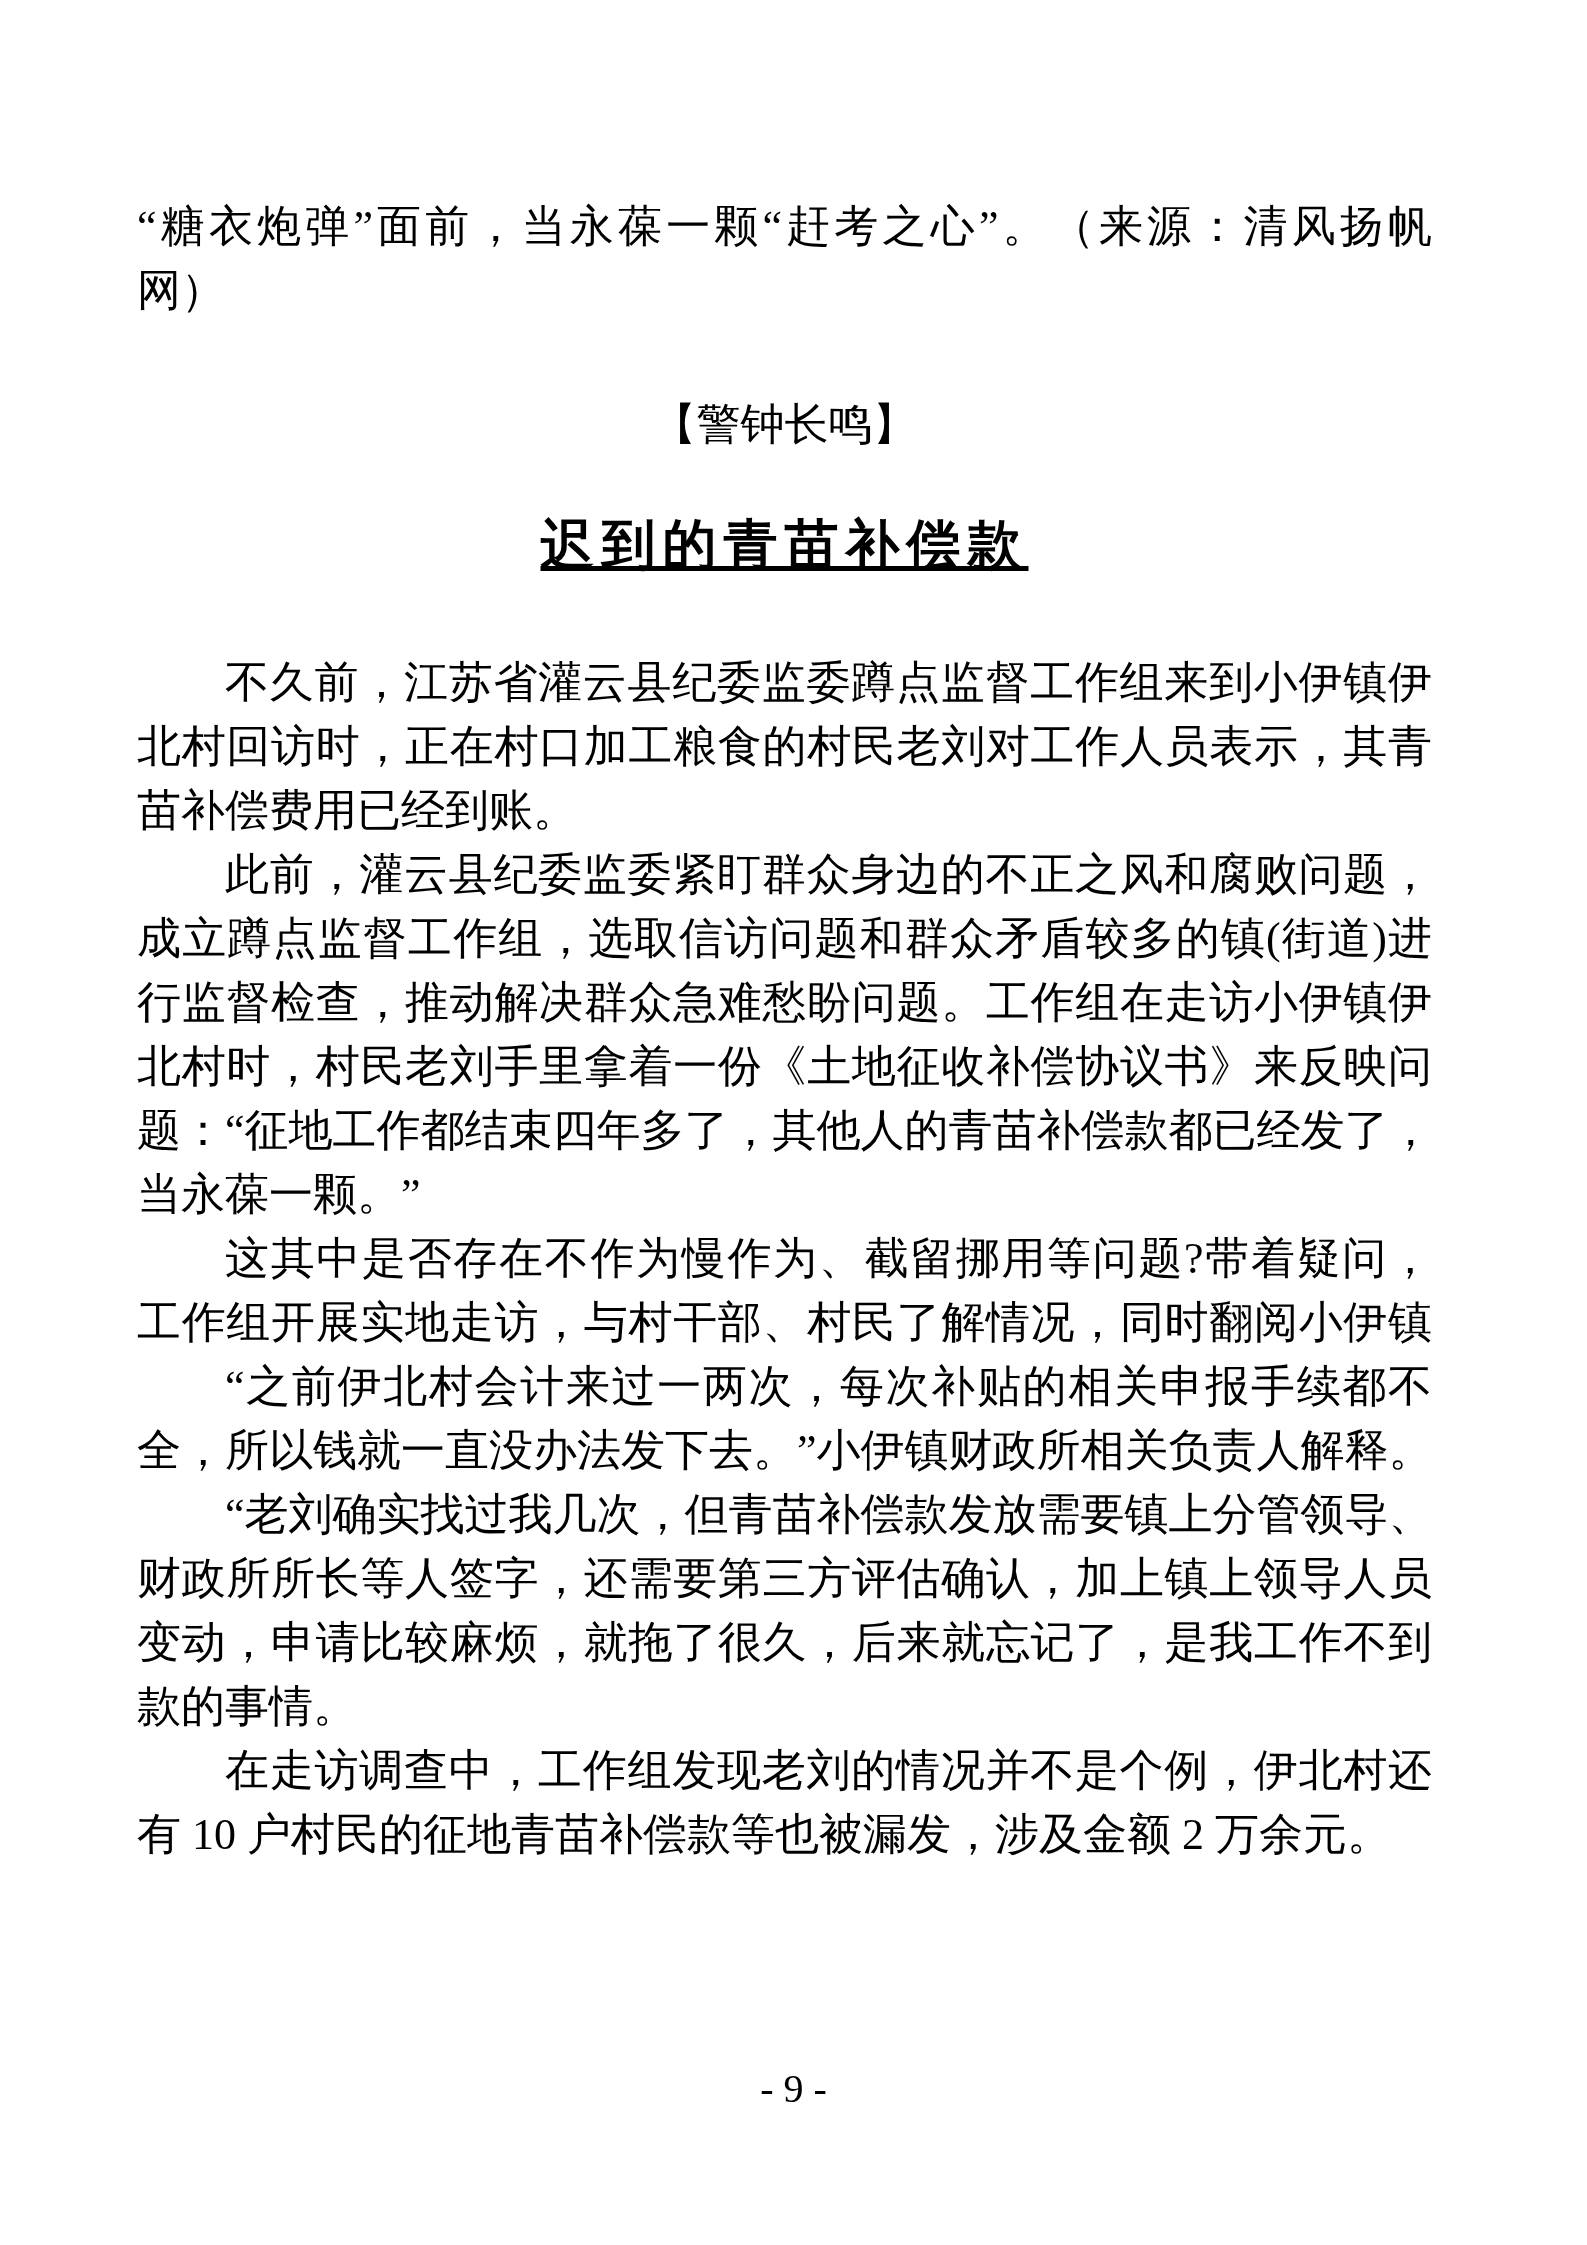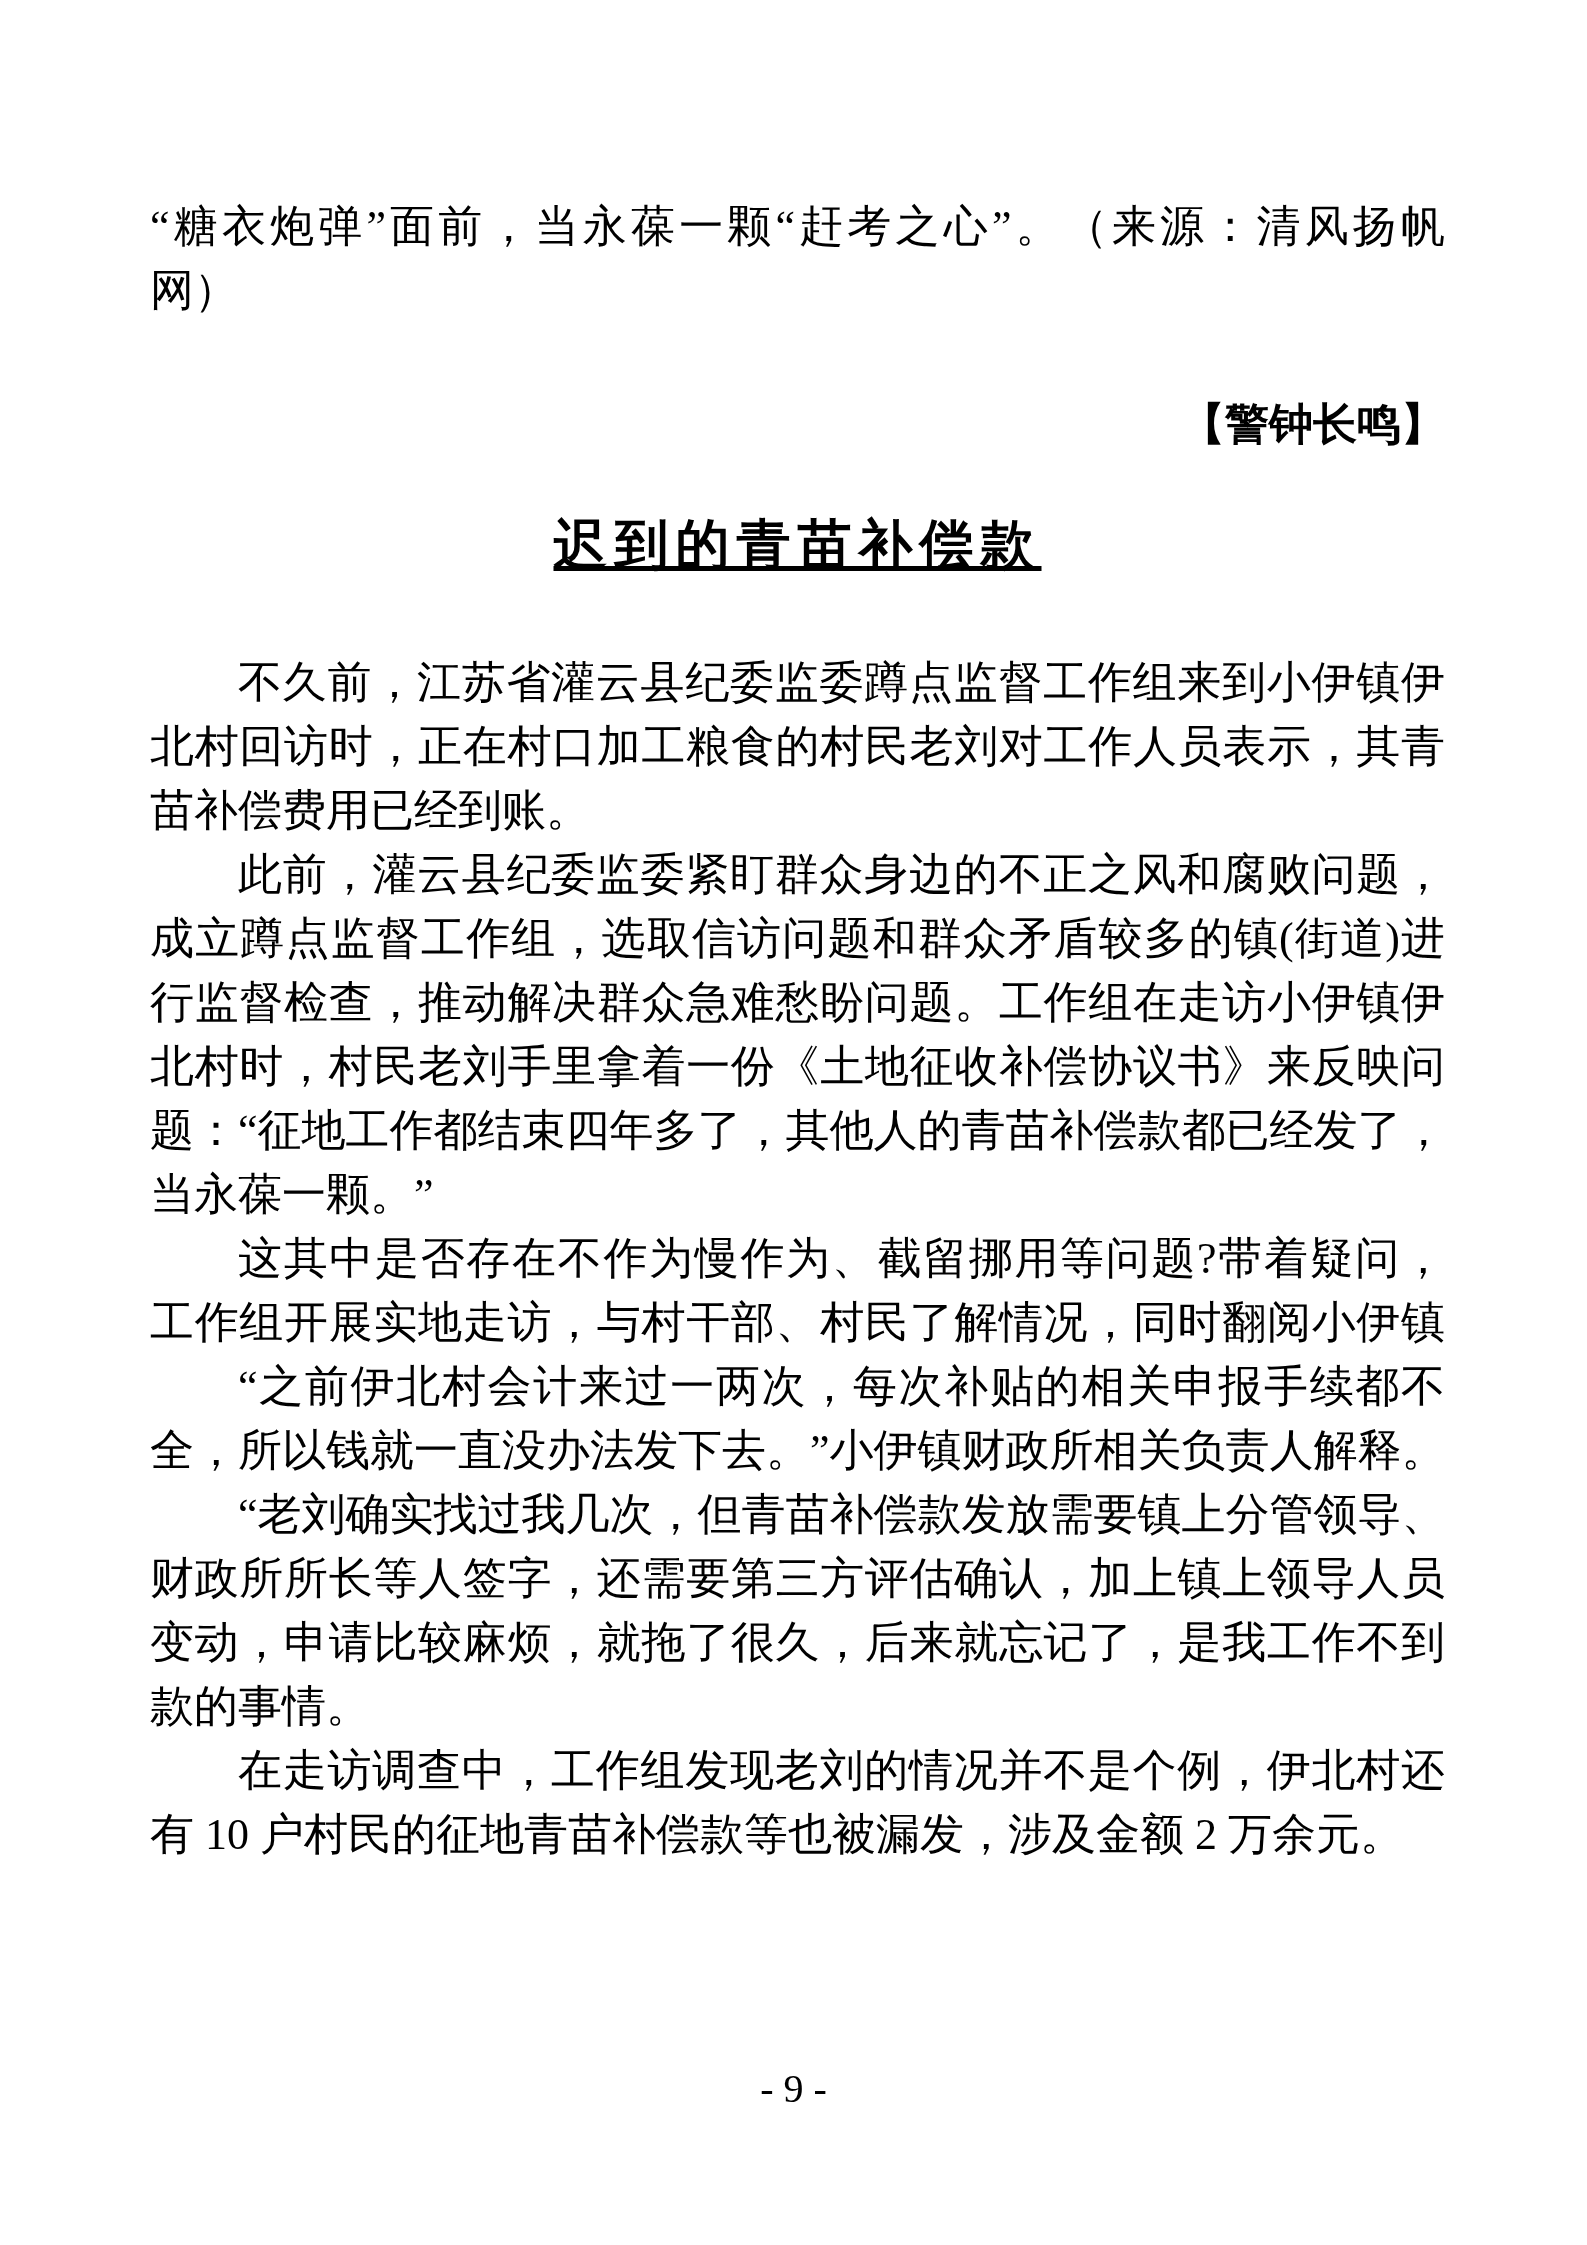--- a/index.html
+++ b/index.html
@@ -11,21 +11,21 @@
     position: relative;
     width: 1587px;
     height: 2245px;
     background: #ffffff;
     color: #000000;
     font-family: "Liberation Serif", "DejaVu Serif", serif;
     overflow: hidden;
   }
   .text-block {
     position: absolute;
-    left: 150px;
+    left: 137px;
     top: 195px;
     width: 1295px;
   }
   .line {
     font-size: 44px;
     line-height: 64px;
     height: 64px;
     white-space: nowrap;
     text-align: justify;
     text-align-last: justify;
@@ -36,22 +36,22 @@
     text-align-last: left;
   }
   .line.indent {
     text-indent: 88px;
   }
   .section-line {
     margin-top: 70px;
     font-size: 44px;
     line-height: 64px;
     height: 64px;
-    font-weight: bold;
-    text-align: right;
+    font-weight: normal;
+    text-align: center;
   }
   .article-title {
     margin: 52px 0 0 0;
     padding: 0;
     font-size: 54px;
     line-height: 72px;
     height: 72px;
     font-weight: bold;
     text-align: center;
     letter-spacing: 7px;

